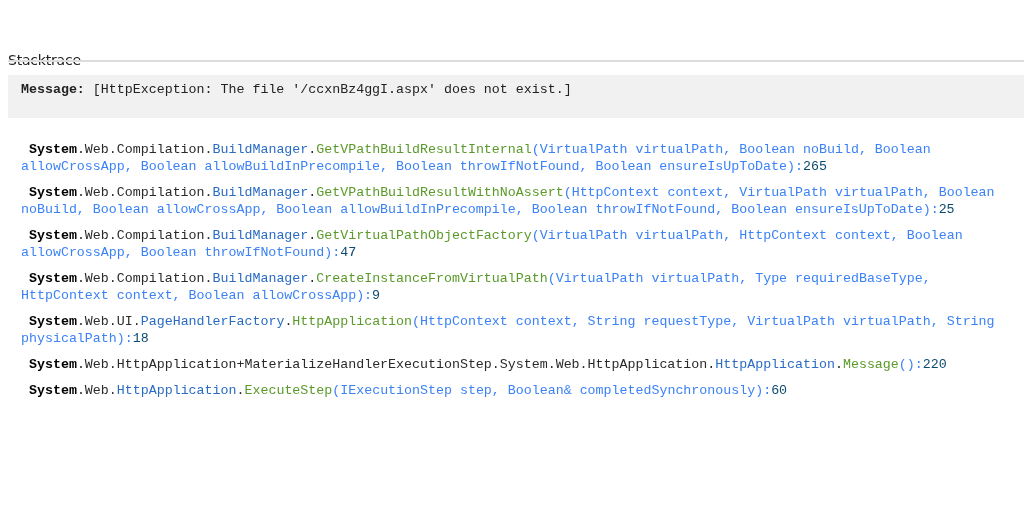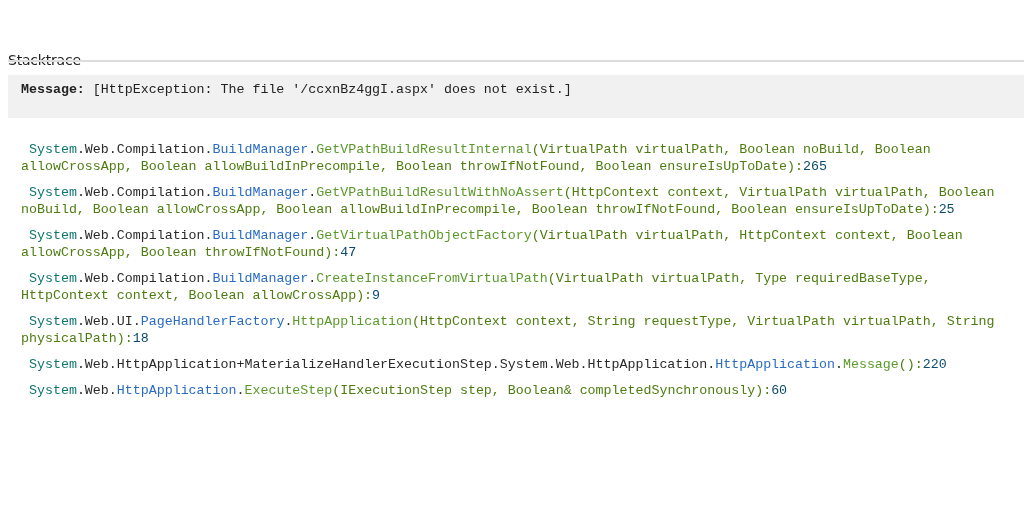--- a/index.html
+++ b/index.html
@@ -60,25 +60,25 @@
       font-family: "Liberation Mono", monospace;
       font-size: 13.3px;
       line-height: 17px;
       color: #2a2a2a;
     }
     .frame {
       margin: 0 0 9px 0;
       white-space: pre-wrap;
       word-break: normal;
     }
-    .frame .ns-root { color: #0f766e; padding-left: 8px; }
+    .frame .ns-root { color: #000000; padding-left: 8px; font-weight: bold; }
     .frame .ns { color: #2a2a2a; }
     .frame .type { color: #2a6cc4; }
     .frame .method { color: #5a9a2a; }
-    .frame .args { color: #4d7c0f; }
+    .frame .args { color: #3b82f6; }
     .frame .line { color: #0c4a6e; }
   </style>
 </head>
 <body>
 
 <div class="section-title">Stacktrace</div>
 <div class="divider"></div>
 
 <div class="message-box"><span class="message-label">Message:</span><span>[HttpException: The file '/ccxnBz4ggI.aspx' does not exist.]</span></div>
 

